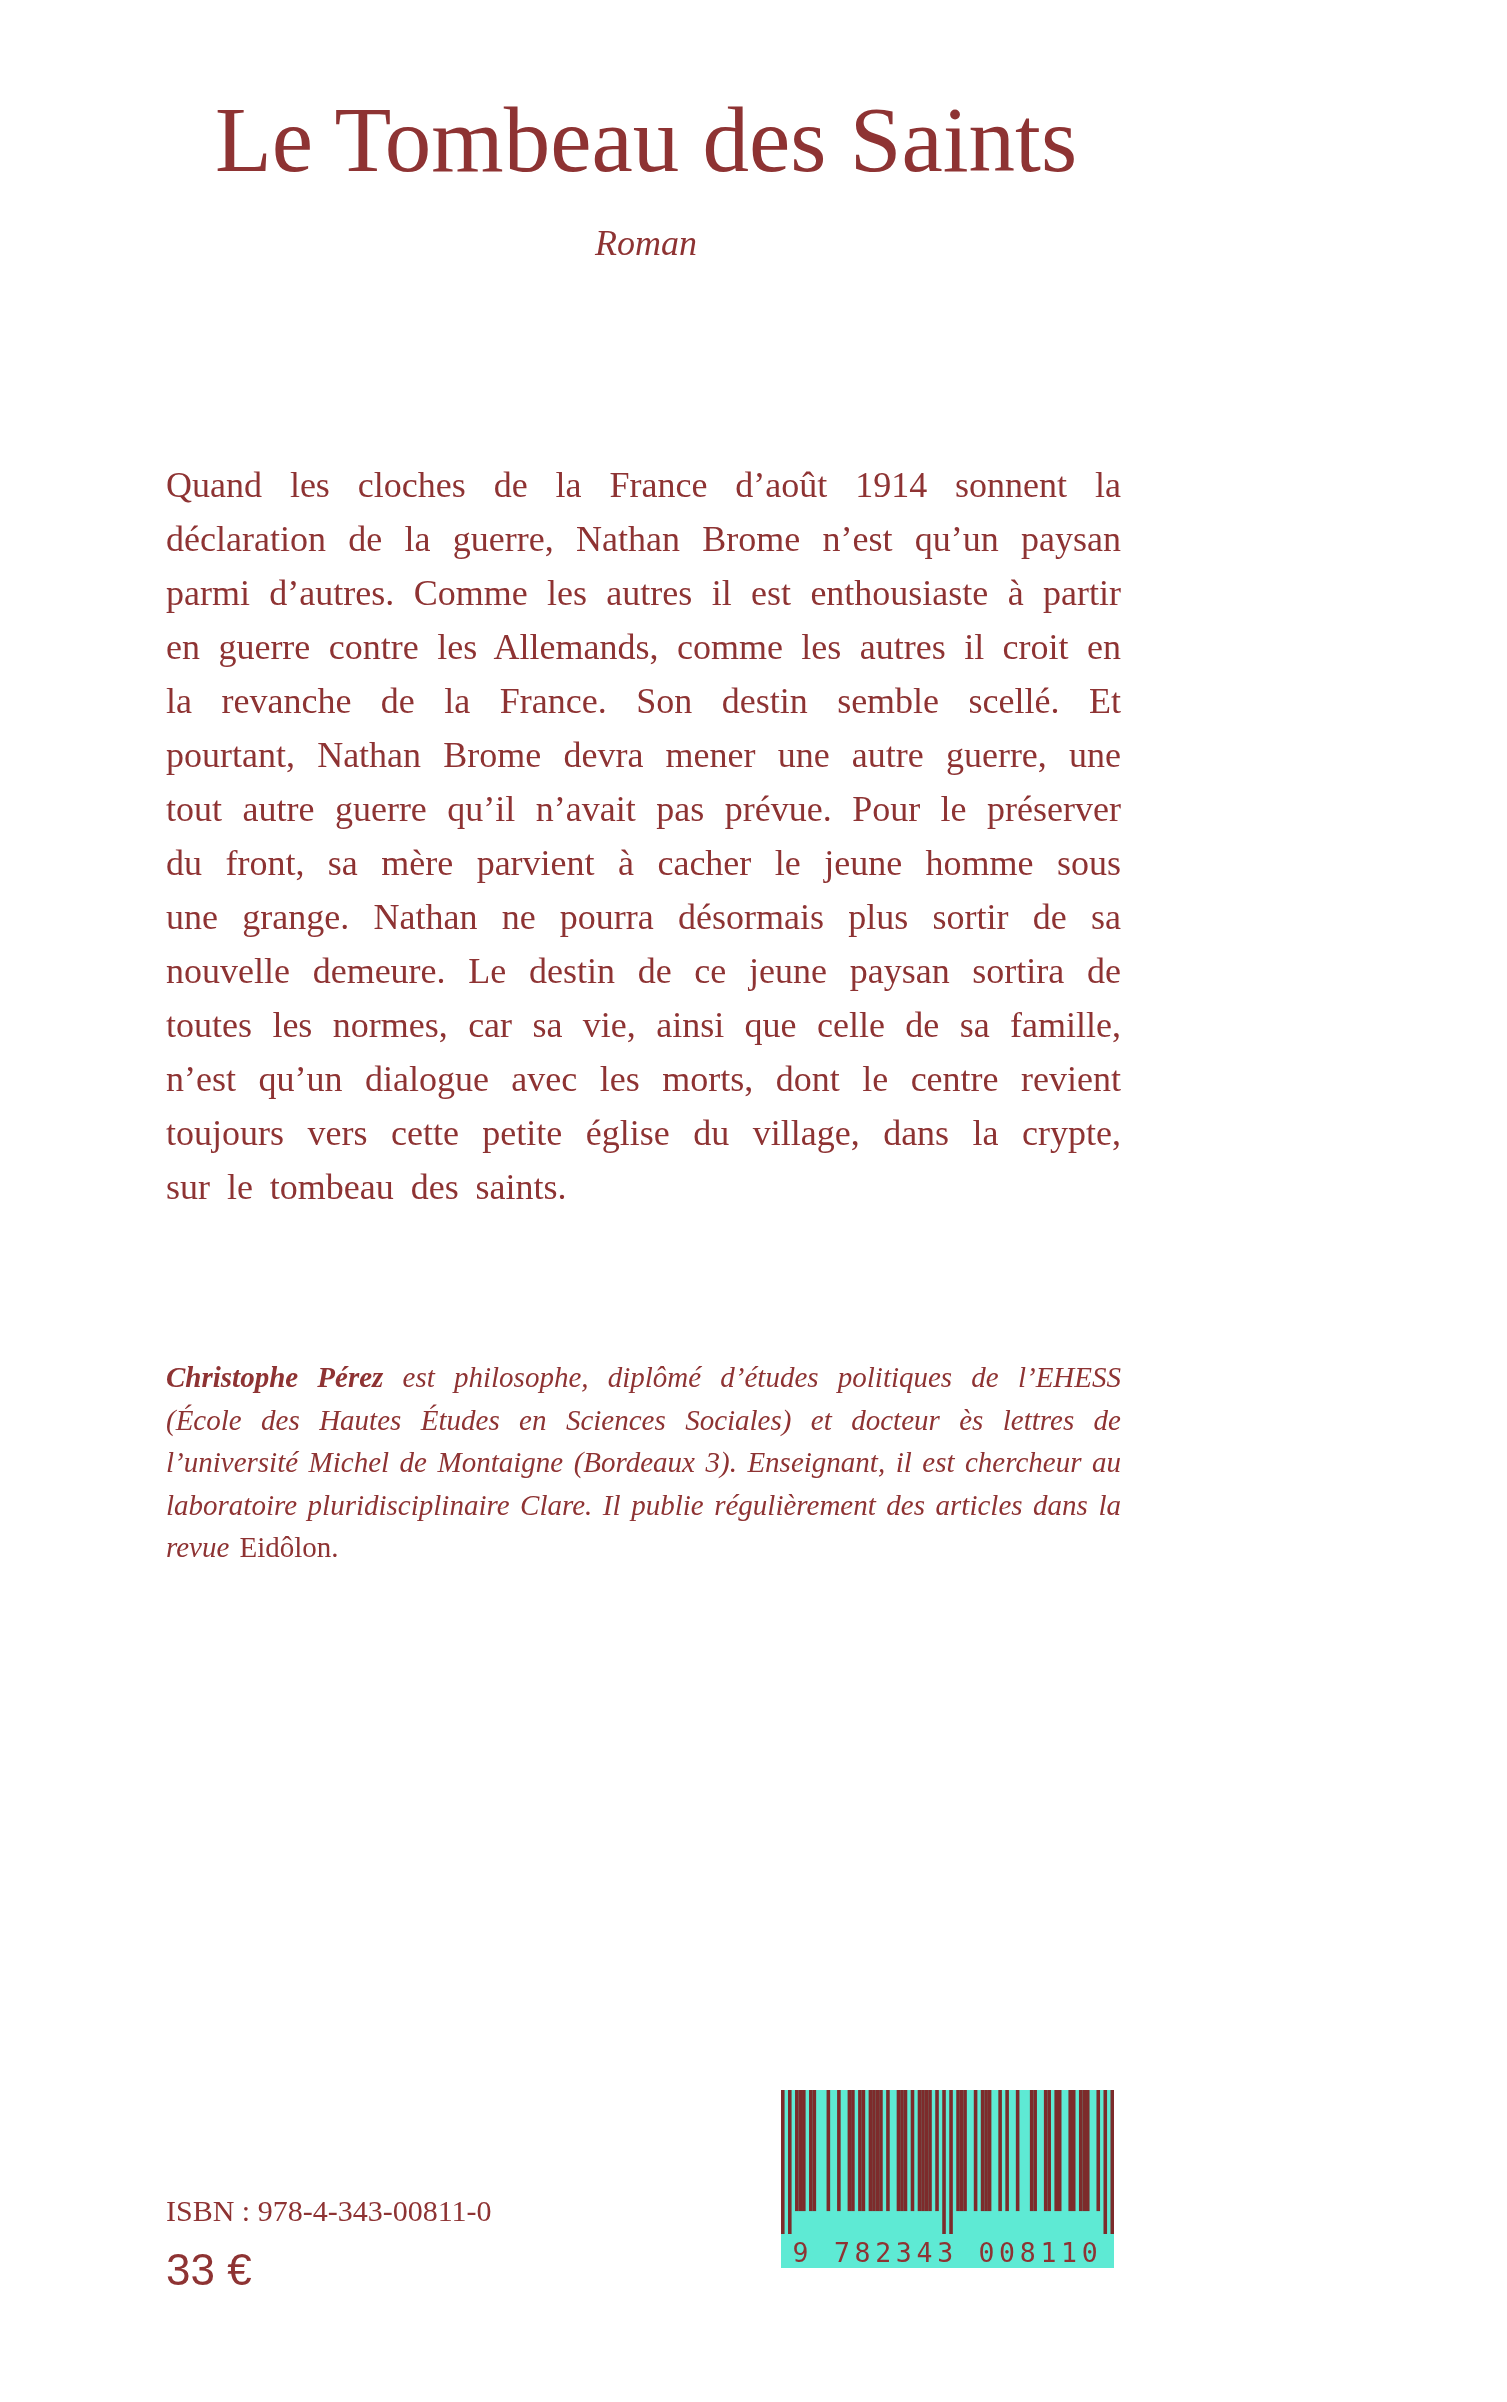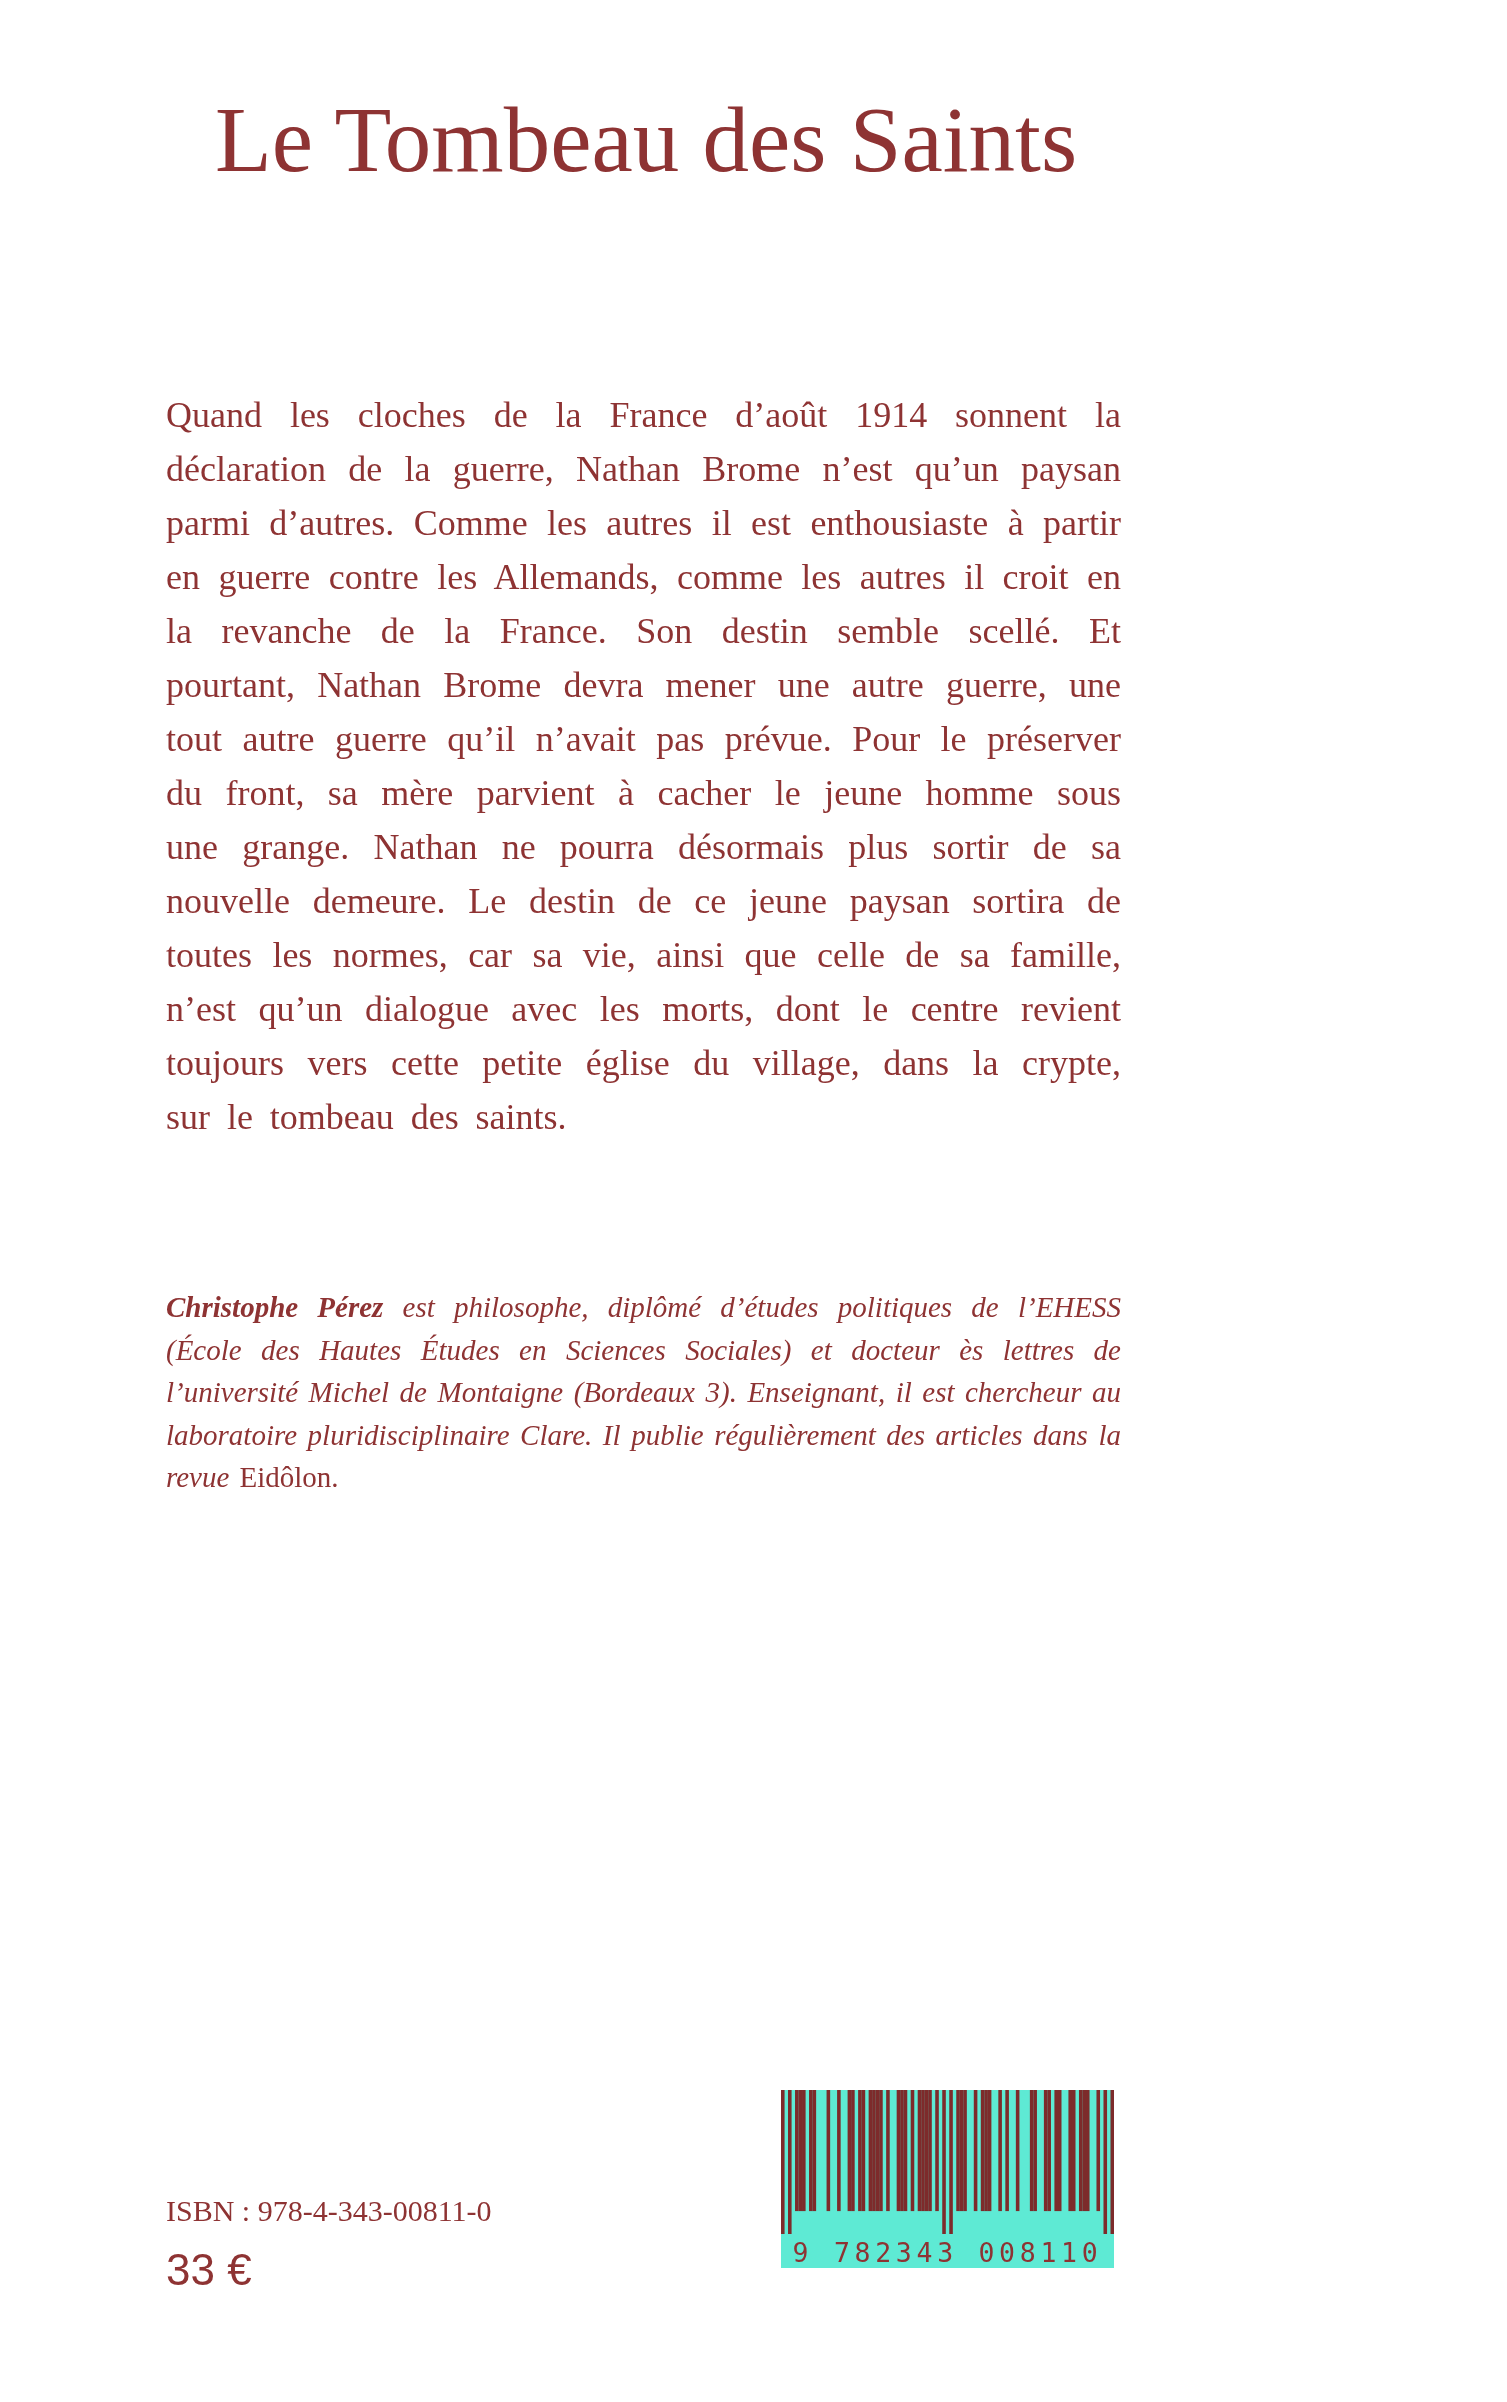--- a/index.html
+++ b/index.html
@@ -93,20 +93,21 @@
     color: var(--ink);
   }
 </style>
 </head>
 <body>
 
 <div class="page">
 
   <h1 class="book-title">Le Tombeau des Saints</h1>
 
+  <div class="book-subtitle">Roman</div>
 
   <p class="synopsis">Quand les cloches de la France d’août 1914 sonnent la déclaration de la guerre, Nathan Brome n’est qu’un paysan parmi d’autres. Comme les autres il est enthousiaste à partir en guerre contre les Allemands, comme les autres il croit en la revanche de la France. Son destin semble scellé. Et pourtant, Nathan Brome devra mener une autre guerre, une tout autre guerre qu’il n’avait pas prévue. Pour le préserver du front, sa mère parvient à cacher le jeune homme sous une grange. Nathan ne pourra désormais plus sortir de sa nouvelle demeure. Le destin de ce jeune paysan sortira de toutes les normes, car sa vie, ainsi que celle de sa famille, n’est qu’un dialogue avec les morts, dont le centre revient toujours vers cette petite église du village, dans la crypte, sur le tombeau des saints.</p>
 
   <p class="bio"><span class="author">Christophe Pérez</span> <span>est philosophe, diplômé d’études politiques de l’EHESS (École des Hautes Études en Sciences Sociales) et docteur ès lettres de l’université Michel de Montaigne (Bordeaux 3). Enseignant, il est chercheur au laboratoire pluridisciplinaire Clare. Il publie régulièrement des articles dans la revue</span> <span class="journal">Eidôlon.</span></p>
 
   <div class="isbn">ISBN : 978-4-343-00811-0</div>
 
   <div class="price">33 €</div>
 
   <div class="barcode">

